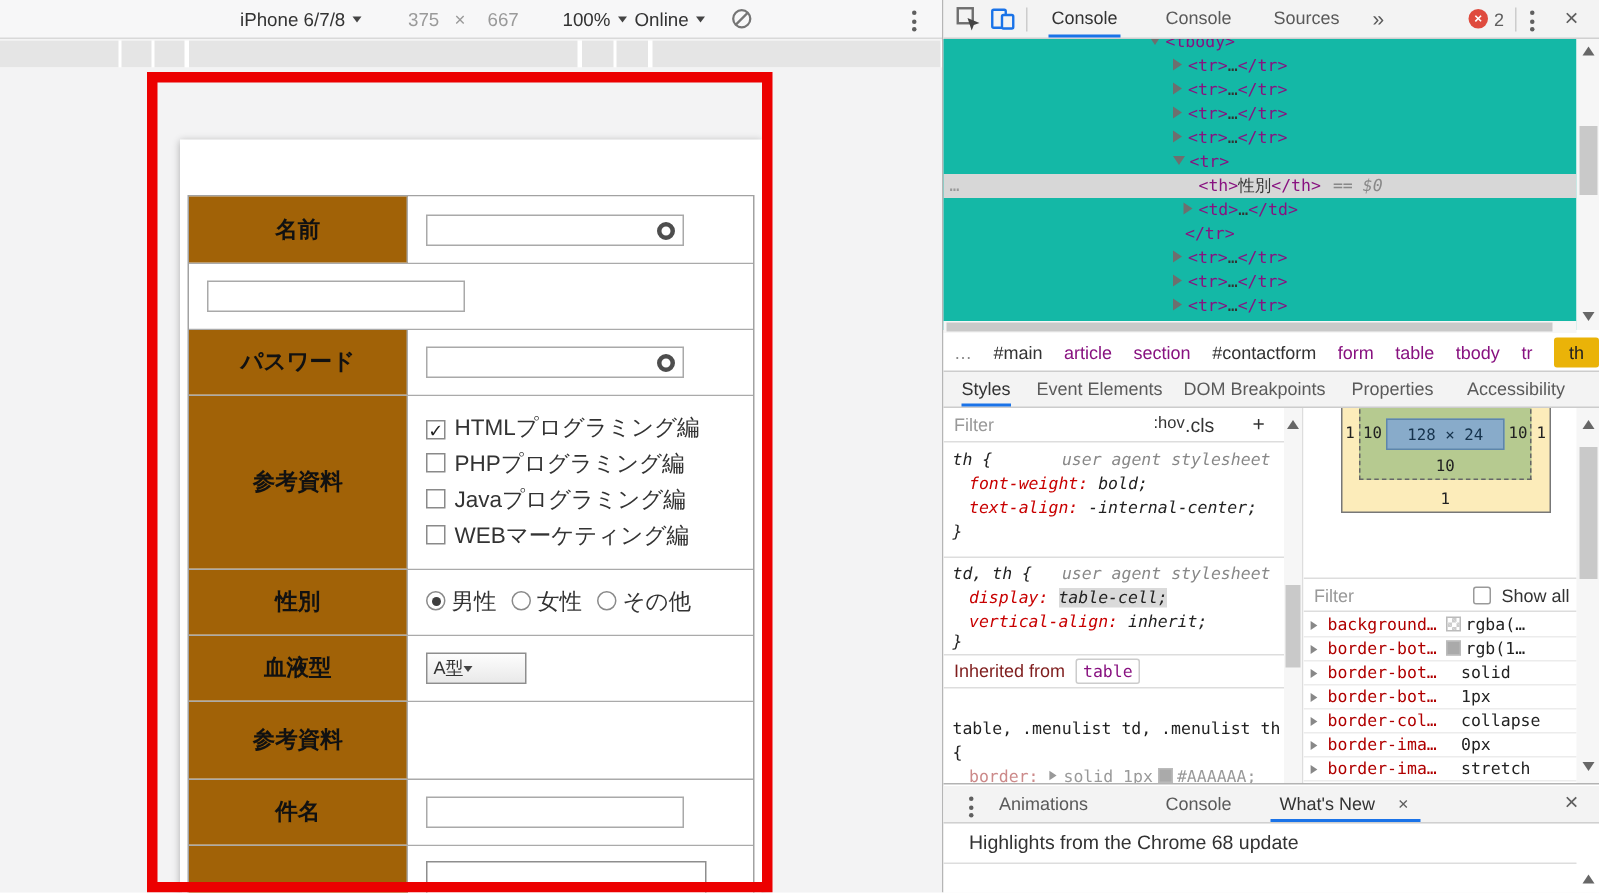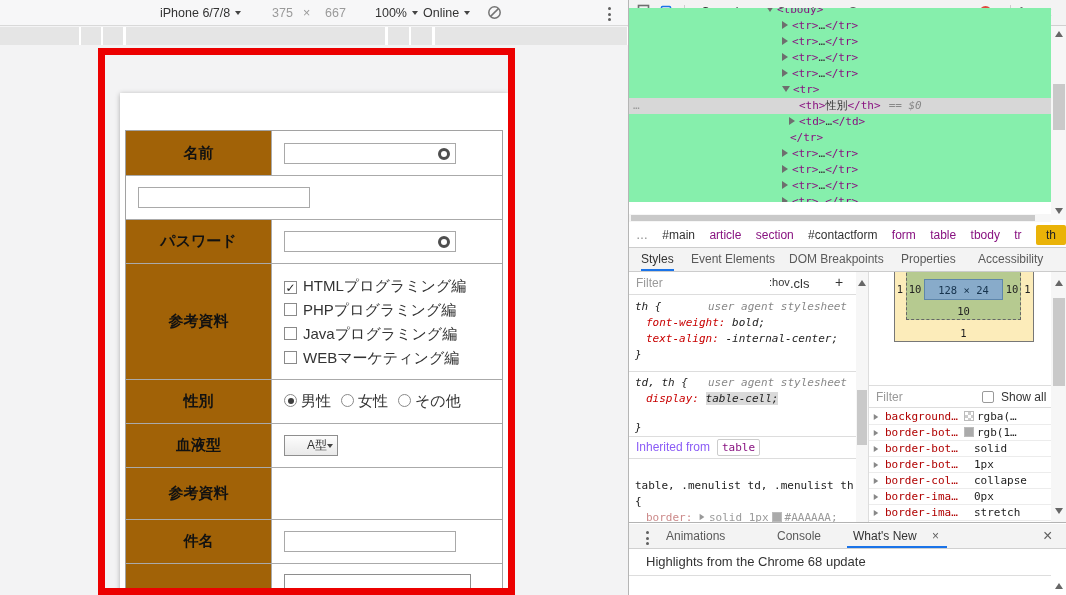--- a/index.html
+++ b/index.html
@@ -20,37 +20,37 @@
 #ftable{position:absolute;left:5px;top:37px;width:378px;border:1px solid #a2a2a2}
 .frow{display:flex;border-bottom:1px solid #aaa}
 .frow:last-child{border-bottom:none}
 .fth{width:146px;min-width:146px;background:#a16207;border-right:1px solid #aaa;display:flex;align-items:center;justify-content:center;font-weight:bold;font-size:15px;color:#111;position:relative}
 .ftd{flex:1;display:flex;align-items:center;padding-left:12px;background:#fff;font-size:15px}
 .inp{width:172px;height:21px;border:1px solid #a9a9a9;background:#fff;position:relative}
 .keyring{position:absolute;right:5px;top:4px;width:12px;height:12px;border:3px solid #4e4e4e;border-radius:50%}
 .cb{width:13px;height:13px;border:1px solid #8a8a8a;background:#fff;display:inline-block;margin-right:6px;vertical-align:-1px;text-align:center;line-height:12px;font-size:12px;color:#222;font-family:"DejaVu Sans",sans-serif}
 .rb{width:13px;height:13px;border:1px solid #8a8a8a;border-radius:50%;background:#fff;display:inline-block;margin-right:4px;vertical-align:-1px;position:relative}
 .rb.on::after{content:"";position:absolute;left:2.5px;top:2.5px;width:6px;height:6px;border-radius:50%;background:#3e3e3e}
-.selbox{width:54px;height:21px;border:1px solid #8e8e8e;background:linear-gradient(#fdfdfd,#e9e9e9);font-size:12px;display:flex;align-items:center;justify-content:flex-end;padding:0 4px}
+.selbox{width:67px;height:21px;border:1px solid #8e8e8e;background:linear-gradient(#fdfdfd,#e9e9e9);font-size:12px;display:flex;align-items:center;justify-content:flex-start;padding:0 4px}
 .fbtn{height:27px;border:1px solid #8e8e8e;background:linear-gradient(#f8f8f8,#e1e1e1);padding:0 10px;font-size:13px;display:flex;align-items:center;border-radius:2px;color:#222}
 .fstatus{font-size:14px;margin-left:8px;white-space:nowrap;color:#333}
 .ta{width:187px;height:84px;border:1px solid #8e8e8e;background:#fff;margin-top:10px;align-self:flex-start}
 #red-box{position:absolute;left:98px;top:48px;width:417px;height:547px;border:7px solid #ec0000;z-index:40}
 
 #dt{position:absolute;left:628px;top:0;width:438px;height:595px;background:#fff;border-left:1px solid #b5b5b5}
 #dt-toolbar{position:absolute;left:0;top:0;width:438px;height:26px;background:#f3f3f3;border-bottom:1px solid #d0d0d0}
 .vsep{position:absolute;top:5px;width:1px;height:16px;background:#ccc}
 .dt-tab{position:absolute;top:0;height:25px;line-height:25px;font-size:12px;color:#5a5a5a;padding:0 2px}
 .dt-tab.active{color:#333;border-bottom:2px solid #1a73e8}
 .err-badge{position:absolute;width:13px;height:13px;border-radius:50%;background:#df4b3e;color:#fff;font-size:9px;line-height:13px;text-align:center;font-weight:bold}
 .dotsv{position:absolute;width:3px}
 .dotsv i{display:block;width:3px;height:3px;border-radius:50%;background:#5f5f5f;margin-bottom:2.5px}
 .xclose{font-size:16px;color:#5f5f5f;line-height:16px}
 
-#dom-tree{position:absolute;left:0;top:8px;width:422px;height:194px;overflow:hidden;background:#86efac}
+#dom-tree{position:absolute;left:0;top:26px;width:422px;height:194px;overflow:hidden;background:#14b8a6}
 .dl{position:absolute;left:0;width:422px;height:16px;line-height:16px;white-space:nowrap}
 .dl.sel{background:#d7d7d7}
 .tg{color:#881280}
 .mid{color:#333}
 .eqs{color:#888;font-style:italic;margin-left:8px}
 .tri-r{display:inline-block;width:0;height:0;border-left:6px solid #6e6e6e;border-top:4px solid transparent;border-bottom:4px solid transparent;margin-right:4px}
 .tri-d{display:inline-block;width:0;height:0;border-top:6px solid #6e6e6e;border-left:4px solid transparent;border-right:4px solid transparent;margin-right:3px;vertical-align:1px}
 .more3{position:absolute;left:4px;top:0;color:#999;letter-spacing:1px}
 
 .sb-track{position:absolute;background:#f6f6f6}
@@ -319,25 +319,26 @@
     <div class="sect" style="top:23px;height:77px">
       <div class="sline" style="top:4px;left:6px"><span class="ua">th {</span><span class="origin">user agent stylesheet</span></div>
       <div class="sline" style="top:20px;left:17px"><span class="pname ua">font-weight:</span> <span class="pval ua">bold;</span></div>
       <div class="sline" style="top:36px;left:17px"><span class="pname ua">text-align:</span> <span class="pval ua">-internal-center;</span></div>
       <div class="sline" style="top:52px;left:6px"><span class="ua">}</span></div>
     </div>
 
     <div class="sect" style="top:100px;height:65px">
       <div class="sline" style="top:3px;left:6px"><span class="ua">td, th {</span><span class="origin">user agent stylesheet</span></div>
       <div class="sline" style="top:19px;left:17px"><span class="pname ua">display:</span> <span class="pval ua hl">table-cell;</span></div>
+      <div class="sline" style="top:35px;left:17px"><span class="pname ua">vertical-align:</span> <span class="pval ua">inherit;</span></div>
       <div class="sline" style="top:48px;left:6px"><span class="ua">}</span></div>
     </div>
 
     <div class="sect" style="top:165px;height:22px">
-      <span style="position:absolute;left:7px;top:3px;font-size:12px;color:#8b5cf6">Inherited from</span>
+      <span style="position:absolute;left:7px;top:3px;font-size:12px;color:#7f1d1d">Inherited from</span>
       <span class="chip" style="position:absolute;left:88px;top:2px">table</span>
     </div>
 
     <div class="sect" style="top:187px;height:63px;border-bottom:none">
       <div class="sline" style="top:19px;left:6px"><span>table, .menulist td, .menulist th</span></div>
       <div class="sline" style="top:35px;left:6px"><span>{</span></div>
       <div class="sline dimmed" style="top:51px;left:17px"><span class="pname">border:</span> <span class="tri-r" style="border-left-color:#999;transform:scale(.8)"></span><span>solid 1px</span><span class="swatch gray"></span><span>#AAAAAA;</span></div>
     </div>
   </div>
 

